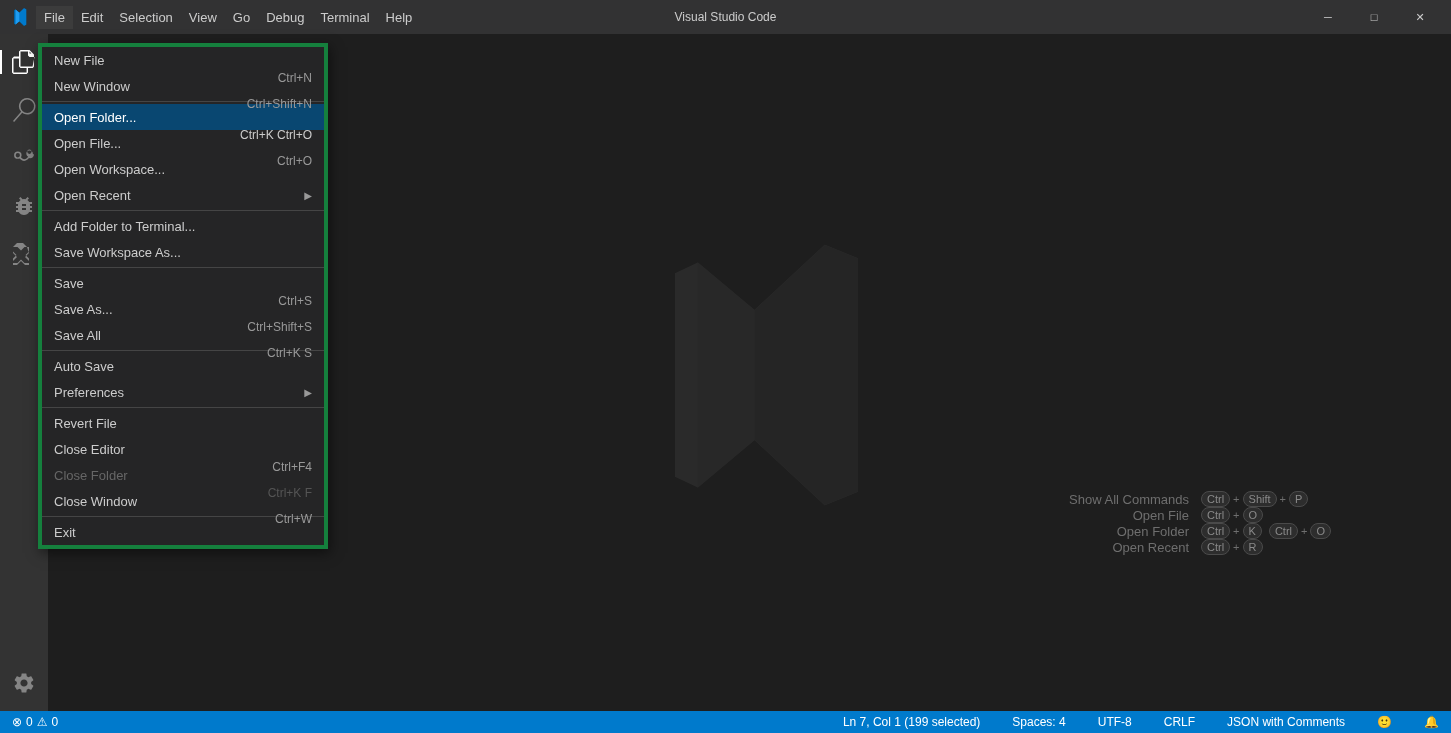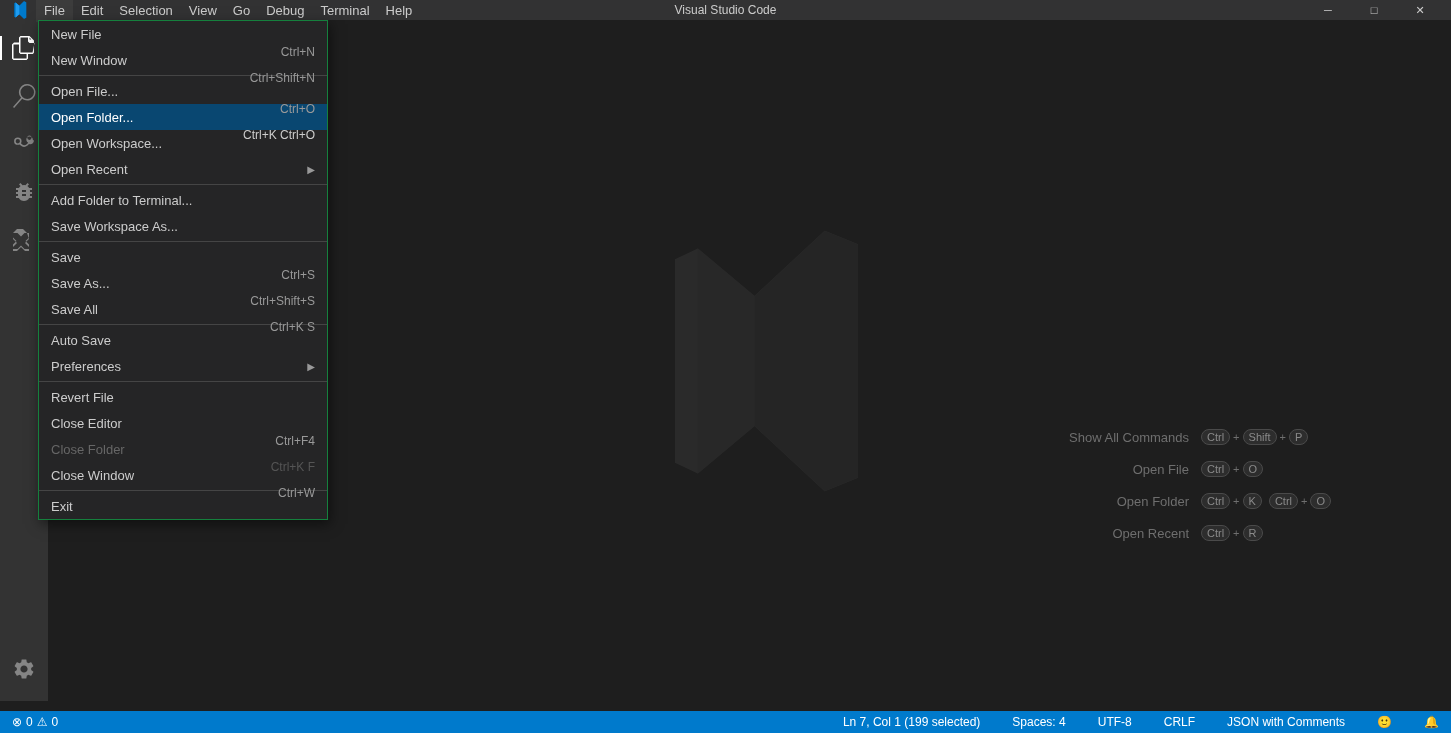--- a/index.html
+++ b/index.html
@@ -9,21 +9,21 @@
       background: #1e1e1e;
       font-family: 'Segoe UI', sans-serif;
       font-size: 13px;
       color: #cccccc;
       overflow: hidden;
       position: relative;
     }
 
     
     .titlebar {
-      height: 20px;
+      height: 34px;
       background: #323233;
       display: flex;
       align-items: center;
       justify-content: space-between;
       padding: 0 8px;
       position: relative;
       z-index: 100;
     }
     .titlebar-left {
       display: flex;
@@ -143,21 +143,20 @@
       height: 300px;
     }
 
     
     .welcome-hints {
       position: absolute;
       bottom: 160px;
       right: 120px;
       display: flex;
       flex-direction: column;
-      gap: 16px;
       color: #5a5a5a;
     }
     .hint-row {
       display: flex;
       align-items: center;
       gap: 12px;
       font-size: 13px;
       color: #6e6e6e;
     }
     .hint-label {
@@ -213,24 +212,24 @@
       align-items: center;
       gap: 4px;
       cursor: pointer;
       padding: 0 4px;
       height: 22px;
     }
 
     
     .dropdown-menu {
       position: absolute;
-      top: 20px;
+      top: 43px;
       left: 38px;
       background: #252526;
-      border: 1px solid #15803d;
+      border: 4px solid #15803d;
       min-width: 290px;
       z-index: 1000;
       box-shadow: 2px 4px 12px rgba(0,0,0,0.5);
     }
     .dropdown-item {
       display: flex;
       align-items: center;
       justify-content: space-between;
       padding: 4px 12px;
       cursor: pointer;
@@ -385,27 +384,27 @@
 <div class="dropdown-menu">
   <div class="dropdown-item">
     <span class="dropdown-item-label">New File</span>
     <span class="dropdown-item-shortcut">Ctrl+N</span>
   </div>
   <div class="dropdown-item">
     <span class="dropdown-item-label">New Window</span>
     <span class="dropdown-item-shortcut">Ctrl+Shift+N</span>
   </div>
   <div class="dropdown-separator"></div>
-  <div class="dropdown-item">
-    <span class="dropdown-item-label">Open File...</span>
-    <span class="dropdown-item-shortcut">Ctrl+O</span>
-  </div>
   <div class="dropdown-item highlighted">
     <span class="dropdown-item-label">Open Folder...</span>
     <span class="dropdown-item-shortcut">Ctrl+K Ctrl+O</span>
+  </div>
+  <div class="dropdown-item">
+    <span class="dropdown-item-label">Open File...</span>
+    <span class="dropdown-item-shortcut">Ctrl+O</span>
   </div>
   <div class="dropdown-item">
     <span class="dropdown-item-label">Open Workspace...</span>
     <span class="dropdown-item-shortcut"></span>
   </div>
   <div class="dropdown-item">
     <span class="dropdown-item-label">Open Recent</span>
     <span class="dropdown-item-arrow">▶</span>
   </div>
   <div class="dropdown-separator"></div>

